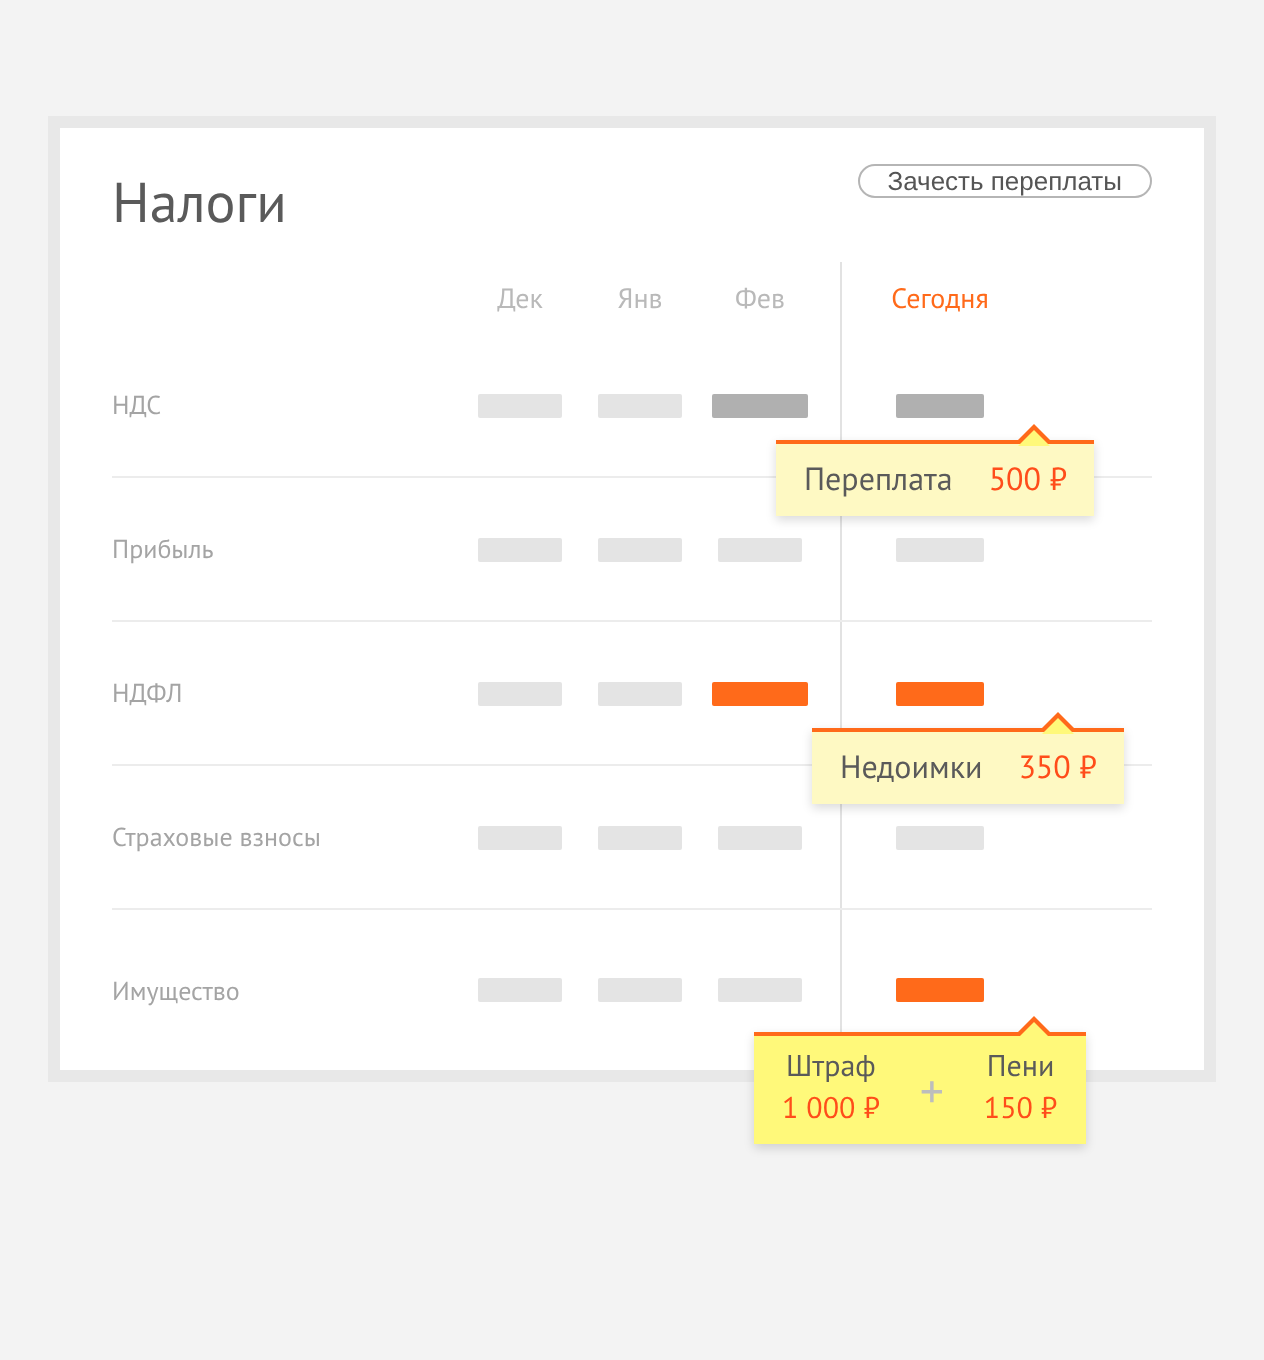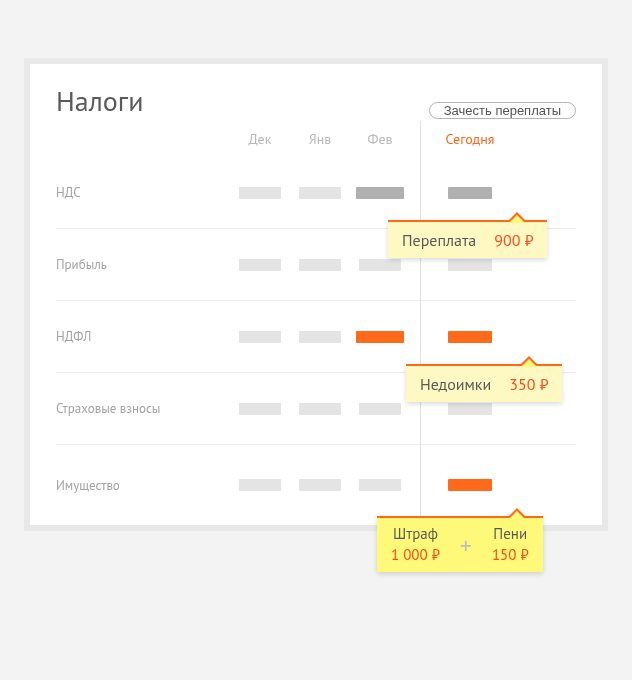--- a/index.html
+++ b/index.html
@@ -5,21 +5,21 @@
   * { box-sizing: border-box; margin: 0; padding: 0; }
   html, body { width: 632px; height: 680px; background: #f3f3f3; font-family: "PT Sans", "Segoe UI", Arial, sans-serif; }
   .panel {
     position: absolute;
     left: 24px; top: 58px;
     width: 584px;
     background: #ffffff;
     border: 6px solid #e8e8e8;
   }
   .panel-inner { padding: 18px 26px 0 26px; }
-  .header-row { display: flex; align-items: flex-end; justify-content: space-between; margin-bottom: 2px; }
+  .header-row { display: flex; align-items: flex-start; justify-content: space-between; margin-bottom: 12px; }
   .title { font-size: 28px; color: #5a5a5a; font-weight: 400; }
   .pill-btn {
     border: 1px solid #b5b5b5;
     border-radius: 14px;
     padding: 0 14px;
     font-size: 13px;
     color: #555;
     background: #fff;
     cursor: pointer;
   }
@@ -236,21 +236,21 @@
             <div class="bar bar-today-orange"></div>
           </div>
       </div>
     </div>
   </div>
 
   <div class="tip" style="left:358px; top:156px;">
     <div class="tip-caret" style="left:120px;"></div>
     <div class="tip-caret-inner" style="left:121px;"></div>
     <span class="lbl">Переплата</span>
-    <span class="val">900 ₽</span>
+    <span class="val">500 ₽</span>
   </div>
 
   <div class="tip" style="left:376px; top:300px;text-align:right;">
     <div class="tip-caret" style="left:114px;"></div>
     <div class="tip-caret-inner" style="left:115px;"></div>
     <span class="lbl">Недоимки</span>
     <span class="val">350 ₽</span>
   </div>
 
   <div class="tip-double" style="left:347px; top:452px;">

